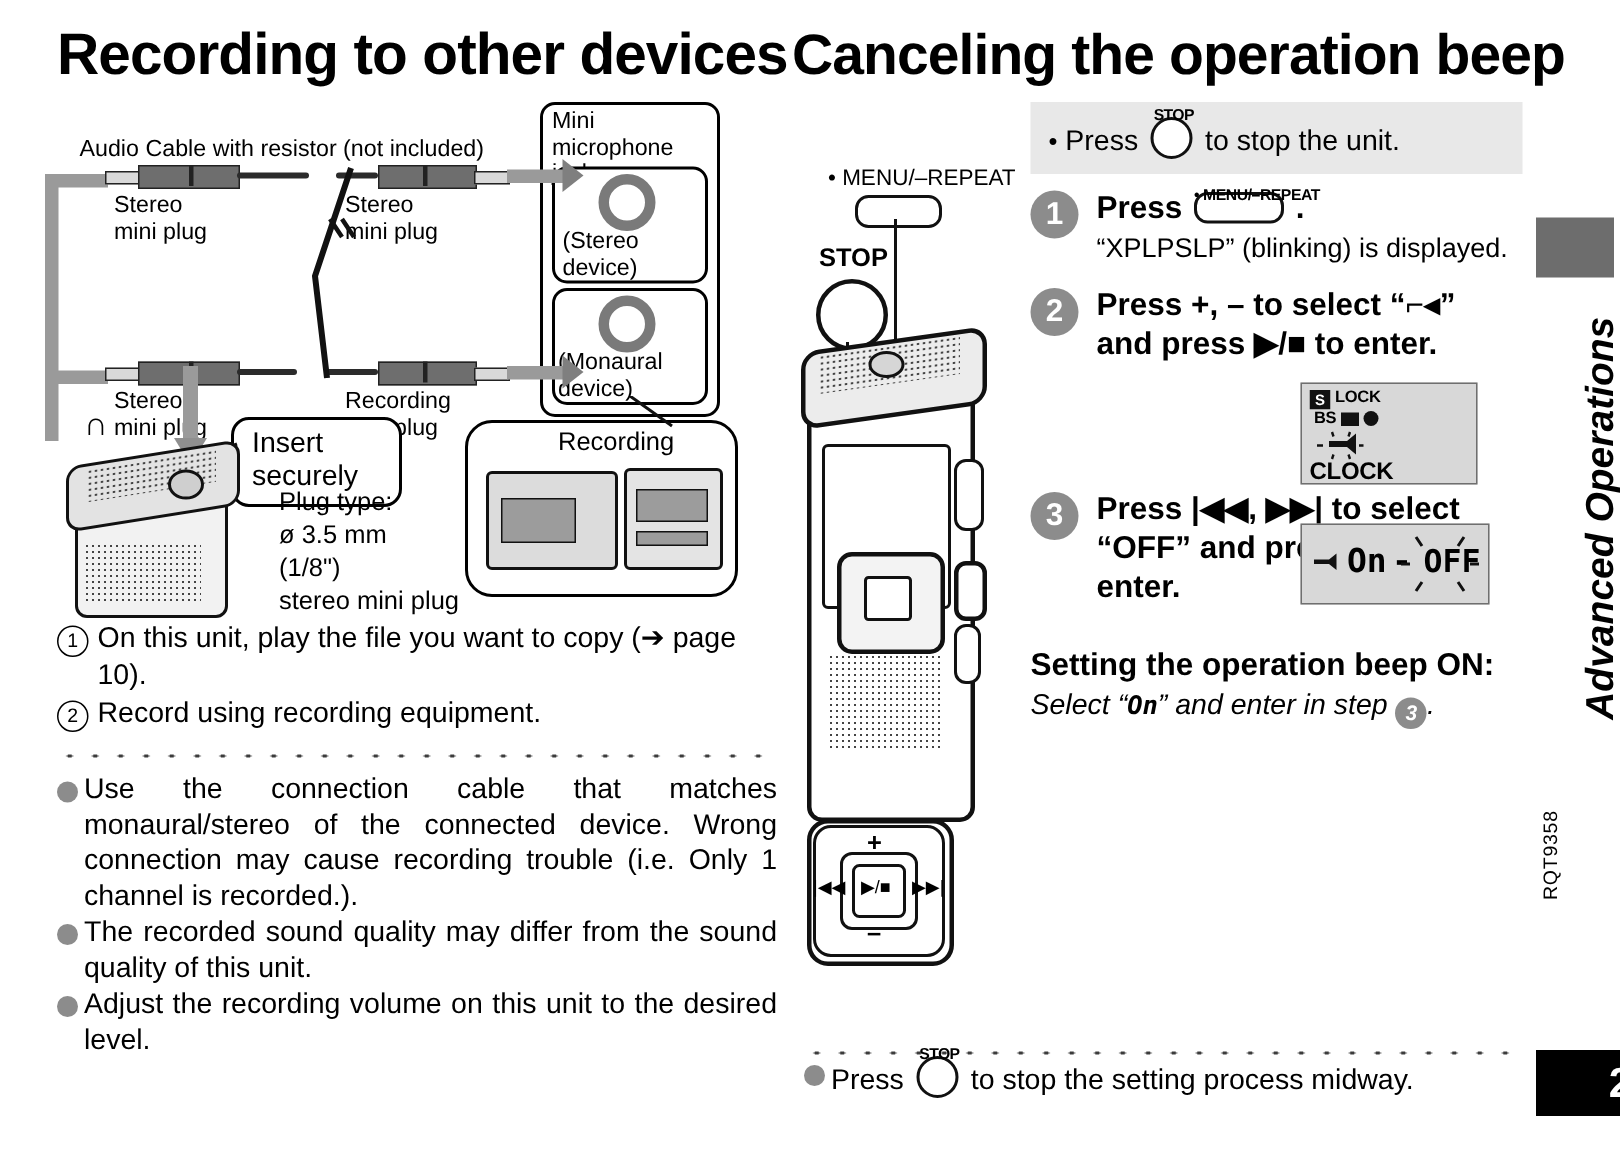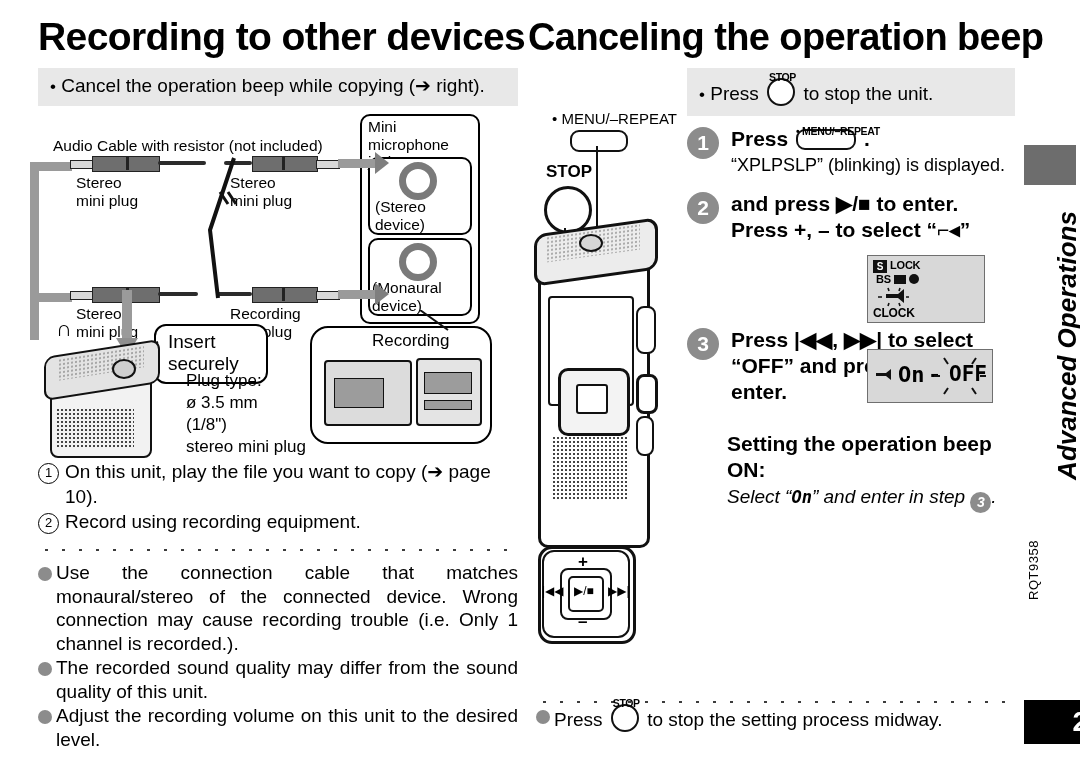--- a/index.html
+++ b/index.html
@@ -166,24 +166,20 @@
 </style>
 </head>
 <body>
 
 <div class="page">
 
   <div class="col-left">
 
     <div class="h1">Recording to other devices</div>
 
-    <div class="notebar">
-      <span class="bullet">•</span>
-      <span>Cancel the operation beep while copying (➔ right).</span>
-    </div>
 
     <div class="diagram">
 
       <div class="jackbox" style="left:322px;top:2px;width:116px;height:206px;"></div>
       <div class="dlabel" style="left:330px;top:6px;width:106px;">Mini microphone jack</div>
 
       <div class="innerbox" style="left:330px;top:45px;width:100px;height:74px;"></div>
       <div class="ring" style="left:361px;top:50px;"></div>
       <div class="dlabel" style="left:337px;top:86px;width:90px;">(Stereo device)</div>
 
@@ -336,41 +332,41 @@
           <span class="menukey">
             <span class="menulbl">• MENU/–REPEAT</span>
           </span>
           <span>.</span>
         </div>
         <div class="stepsub">“XPLPSLP” (blinking) is displayed.</div>
       </div>
 
       <div class="step" style="margin-top:14px;">
         <div class="stepnum">2</div>
+        <div class="steptitle">Press +, – to select “⌐◂”</div>
         <div class="steptitle">and press ▶/■ to enter.</div>
-        <div class="steptitle">Press +, – to select “⌐◂”</div>
       </div>
 
       <div style="position:relative;height:82px;margin-top:6px;">
         <div class="lcd" style="left:180px;top:6px;width:116px;height:66px;">
           <svg style="position:absolute;left:5px;top:4px;width:14px;height:13px;" viewBox="0 0 14 13">
             <rect x="0" y="0" width="14" height="13" fill="#111"></rect>
             <text x="7" y="10" font-size="10" fill="#fff" text-anchor="middle" font-family="Liberation Sans, sans-serif" font-weight="bold">S</text>
           </svg>
           <div class="lcdtxt" style="left:22px;top:3px;">LOCK</div>
           <div class="lcdtxt" style="left:8px;top:17px;">BS</div>
           <svg style="position:absolute;left:26px;top:17px;width:26px;height:13px;" viewBox="0 0 26 13">
             <rect x="0" y="2" width="12" height="9" fill="#111"></rect>
             <circle cx="20" cy="6" r="5" fill="#111"></circle>
           </svg>
           <svg style="position:absolute;left:8px;top:30px;width:34px;height:22px;" viewBox="0 0 34 22">
             <path d="M10 8 h12 l6 -5 v14 l-6 -5 h-12 z" fill="#111"></path>
             <path d="M2 11 h4 M30 11 h3 M12 2 l1 3 M24 2 l-1 3 M12 20 l1 -3 M24 20 l-1 -3" stroke="#111" stroke-width="1.6"></path>
           </svg>
-          <div class="lcdtxt" style="left:5px;top:50px;font-size:12px;">CLOCK</div>
+          <div class="lcdtxt" style="left:5px;top:50px;font-size:16px;">CLOCK</div>
         </div>
       </div>
 
       <div class="step" style="margin-top:-4px;">
         <div class="stepnum">3</div>
         <div class="steptitle">Press |◀◀, ▶▶| to select</div>
         <div class="steptitle">“OFF” and press ▶/■ to</div>
         <div class="steptitle">enter.</div>
       </div>
 
@@ -381,21 +377,21 @@
           </svg>
           <div class="seg" style="position:absolute;left:30px;top:12px;font-size:22px;">On</div>
           <div class="seg" style="position:absolute;left:60px;top:12px;font-size:22px;">-</div>
           <div class="seg" style="position:absolute;left:81px;top:12px;font-size:21px;">OFF</div>
           <svg style="position:absolute;left:62px;top:2px;width:60px;height:48px;" viewBox="0 0 60 48">
             <path d="M14 6 l4 6 M46 6 l-4 6 M4 24 h6 M50 24 h6 M14 42 l4 -6 M46 42 l-4 -6" stroke="#111" stroke-width="2" fill="none"></path>
           </svg>
         </div>
       </div>
 
-      <div style="margin-top:6px;margin-left:40px;">
+      <div style="margin-top:6px;">
         <div class="steptitle">Setting the operation beep ON:</div>
         <div class="stepsub" style="font-size:19px;font-style:italic;">
           <span>Select “</span><span class="seg" style="font-size:17px;">On</span><span>” and enter in step</span>
           <span style="display:inline-block;width:21px;height:21px;border-radius:50%;background:#8c8c8c;color:#fff;
                        font-size:14px;font-weight:bold;line-height:21px;text-align:center;vertical-align:-4px;">3</span><span>.</span>
         </div>
       </div>
     </div>
 
     <div style="position:absolute;left:2px;top:92px;width:160px;height:580px;">

